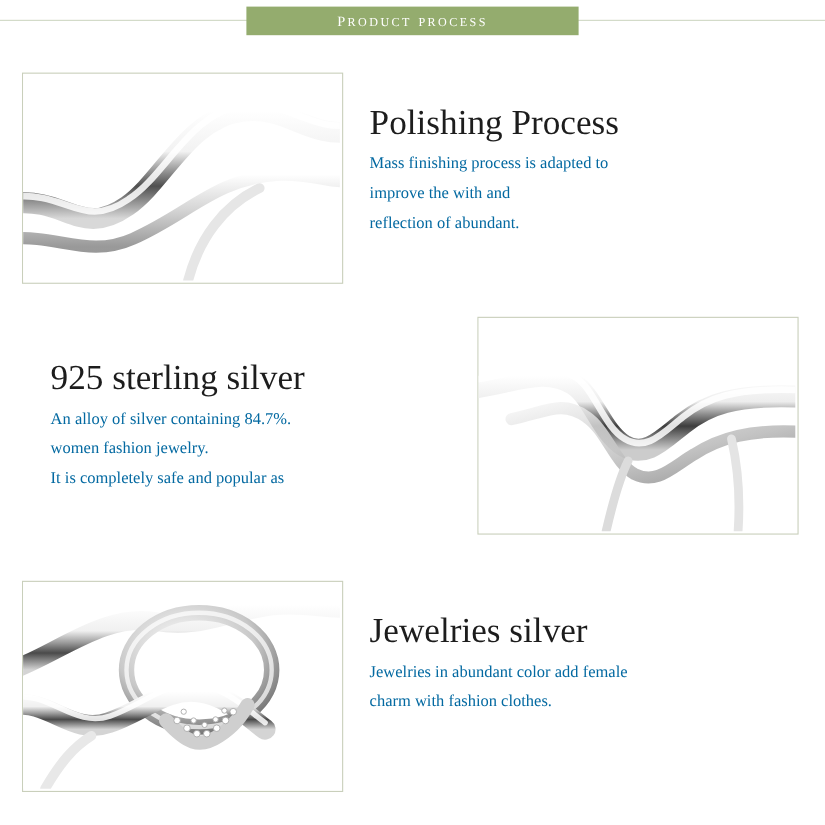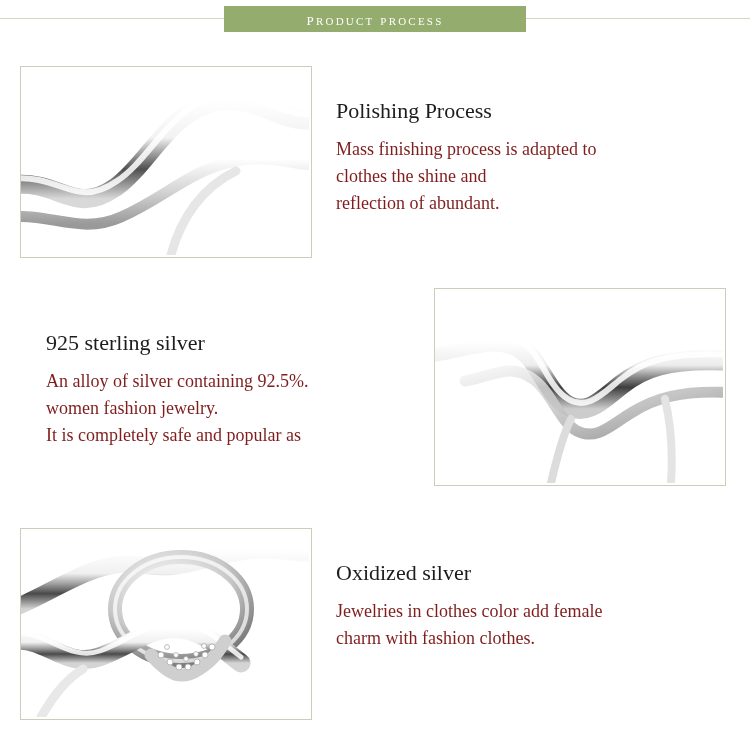--- a/index.html
+++ b/index.html
@@ -64,30 +64,30 @@
     overflow: hidden;
   }
   .photo svg { display: block; }
 
   
   .block { position: absolute; }
   .block h2 {
     margin: 0 0 10px 0;
     font-family: "Liberation Serif", serif;
     font-weight: 400;
-    font-size: 22px;
+    font-size: 32px;
     line-height: 30px;
     color: #1d1d1d;
   }
   .block p {
     margin: 0;
     font-family: "Liberation Serif", serif;
-    font-size: 18px;
+    font-size: 15px;
     line-height: 27px;
-    color: #7f1d1d;
+    color: #0369a1;
   }
   .block p .ln { display: block; }
 </style>
 </head>
 <body>
 
 <div class="banner">
   <div class="banner-line"></div>
   <div class="banner-box">
     <span class="banner-text">Product process</span>
@@ -115,29 +115,29 @@
     <path d="M-10,112 C40,106 54,143 96,114 C130,92 152,35 200,29 C240,24 264,54 300,46" fill="none" stroke="#ffffff" stroke-width="6" stroke-linecap="round" opacity="0.85"></path>
     <path d="M-10,150 C30,146 60,168 100,150 C150,128 175,96 230,92 C262,90 280,100 300,98" fill="none" stroke="url(#g1b)" stroke-width="11" stroke-linecap="round" opacity="0.9"></path>
     <path d="M150,188 C160,150 182,120 215,104" fill="none" stroke="#e6e6e6" stroke-width="9" stroke-linecap="round"></path>
   </svg>
 </div>
 
 <div class="block" style="left:336px; top:96px; width:390px;">
   <h2>Polishing Process</h2>
   <p>
     <span class="ln">Mass finishing process is adapted to</span>
-    <span class="ln">clothes the shine and</span>
+    <span class="ln">improve the with and</span>
     <span class="ln">reflection of abundant.</span>
   </p>
 </div>
 
 <div class="block" style="left:22px; top:328px; width:400px;margin-left:24px;">
   <h2>925 sterling silver</h2>
   <p>
-    <span class="ln">An alloy of silver containing 92.5%.</span>
+    <span class="ln">An alloy of silver containing 84.7%.</span>
     <span class="ln">women fashion jewelry.</span>
     <span class="ln">It is completely safe and popular as</span>
   </p>
 </div>
 
 <div class="photo" style="left:434px; top:288px; width:290px; height:196px;">
   <svg width="288" height="194" viewBox="0 0 288 194">
     <defs>
       <linearGradient id="g2" x1="0" y1="0" x2="0" y2="1">
         <stop offset="0%" stop-color="#ffffff"></stop>
@@ -196,18 +196,18 @@
       <circle cx="155" cy="126" r="2.4"></circle>
       <circle cx="165" cy="130" r="2.4"></circle>
       <circle cx="175" cy="125" r="2.4"></circle>
       <circle cx="183" cy="117" r="2.4"></circle>
     </g>
     <path d="M20,188 C34,164 46,150 62,140" fill="none" stroke="#e8e8e8" stroke-width="9" stroke-linecap="round"></path>
   </svg>
 </div>
 
 <div class="block" style="left:336px; top:558px; width:400px;">
-  <h2>Oxidized silver</h2>
+  <h2>Jewelries silver</h2>
   <p>
-    <span class="ln">Jewelries in clothes color add female</span>
+    <span class="ln">Jewelries in abundant color add female</span>
     <span class="ln">charm with fashion clothes.</span>
   </p>
 </div>
 
 </body></html>

